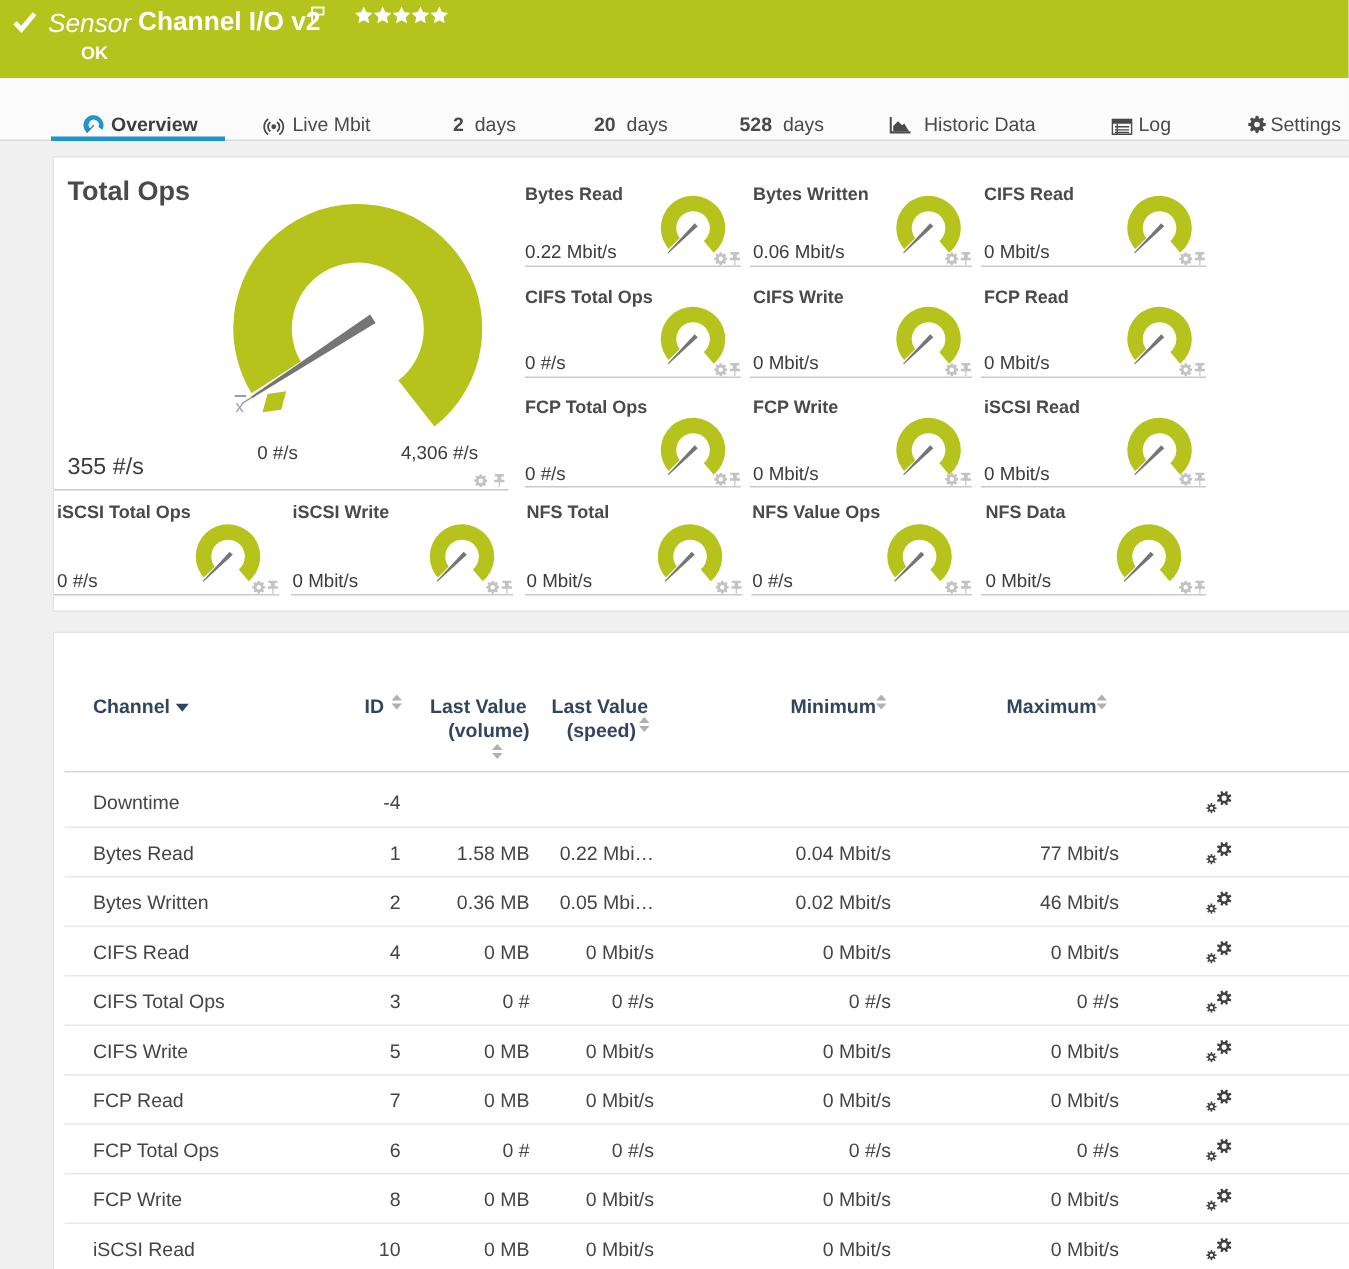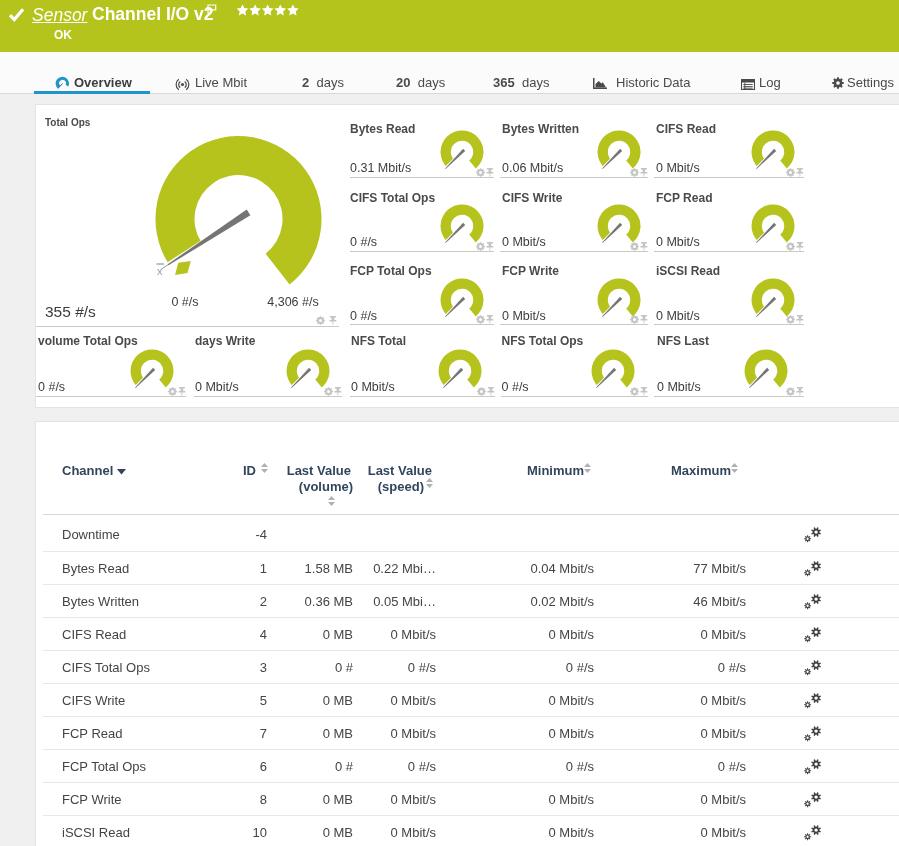--- a/index.html
+++ b/index.html
@@ -17,21 +17,21 @@
 .gico { position:absolute; }
 .th { position:absolute; font-size:13px; font-weight:bold; color:#32455e; white-space:nowrap; }
 .td { position:absolute; font-size:13px; color:#444; white-space:nowrap; }
 </style>
 </head>
 <body>
 <div id="hdr">
   <svg class="abs" style="left:8px; top:7px;" width="17" height="15" viewBox="0 0 17 15">
     <path d="M2 8.2 L6.3 12.6 L15 2.2" fill="none" stroke="#fff" stroke-width="3.2"></path>
   </svg>
-  <span class="abs" style="left:32px; top:4.5px; font-size:17.5px; font-style:italic; color:#fff;text-decoration:underline;">Sensor</span>
+  <span class="abs" style="left:32px; top:4.5px; font-size:17.5px; font-style:italic; color:#fff;">Sensor</span>
   <span class="abs" style="left:92px; top:4px; font-size:17.5px; font-weight:bold; color:#fff;">Channel I/O v2</span>
   <svg class="abs" style="left:207px; top:3.5px;" width="10" height="10" viewBox="0 0 10 10">
     <path d="M1 0.5 V9.8 M1 1 H8.7 V5.8 H1" fill="none" stroke="#fff" stroke-width="1.2"></path>
   </svg>
   <svg class="abs" style="left:236px; top:4px;" width="63" height="13" viewBox="0 0 63 13">
     <g fill="#fff">
       <path d="M 6.50 0.40 L 8.26 4.07 L 12.30 4.61 L 9.35 7.43 L 10.09 11.44 L 6.50 9.50 L 2.91 11.44 L 3.65 7.43 L 0.70 4.61 L 4.74 4.07 Z" id="st"></path>
       <use href="#st" x="12.6"></use>
         <use href="#st" x="25.2"></use>
         <use href="#st" x="37.8"></use>
@@ -56,21 +56,21 @@
         <path d="M10.7 3.4 A3.8 3.8 0 0 1 10.7 9.6"></path>
         <path d="M4.8 1.3 A6.4 6.4 0 0 0 4.8 11.7"></path>
         <path d="M12.2 1.3 A6.4 6.4 0 0 1 12.2 11.7"></path>
       </g>
       <circle cx="8.5" cy="6.5" r="1.6" fill="#4a4a4a"></circle>
     </svg>
     <span class="abs" style="left:21px; top:23px;">Live Mbit</span>
   </div>
   <div class="tab" style="left:302px; top:23px;"><b>2</b>&nbsp; days</div>
   <div class="tab" style="left:396px; top:23px;"><b>20</b>&nbsp; days</div>
-  <div class="tab" style="left:493px; top:23px;"><b>365</b>&nbsp; days</div>
+  <div class="tab" style="left:493px; top:23px;"><b>528</b>&nbsp; days</div>
   <div class="tab" style="left:593px; top:0;">
     <svg class="abs" style="left:0; top:26px;" width="16" height="12" viewBox="0 0 16 12">
       <path d="M0.75 0 V11 M0 10.3 H14" stroke="#4a4a4a" stroke-width="1.5" fill="none"></path>
       <path d="M2.5 9.5 V6 L5.7 2.9 L8.4 5.5 L9.8 4.3 L13 9.5 Z" fill="#4a4a4a"></path>
     </svg>
     <span class="abs" style="left:23px; top:23px;">Historic Data</span>
   </div>
   <div class="tab" style="left:741px; top:0;">
     <svg class="abs" style="left:0; top:27px;" width="14" height="11" viewBox="0 0 14 11">
       <rect x="0.5" y="0.5" width="13" height="10" fill="none" stroke="#4a4a4a" stroke-width="1.1"></rect>
@@ -104,21 +104,21 @@
       <path transform="translate(6.2,0)" d="M 8.76 5.59 L 8.29 6.74 L 6.90 6.30 L 6.30 6.90 L 6.74 8.29 L 5.59 8.76 L 4.92 7.47 L 4.08 7.47 L 3.41 8.76 L 2.26 8.29 L 2.70 6.90 L 2.10 6.30 L 0.71 6.74 L 0.24 5.59 L 1.53 4.92 L 1.53 4.08 L 0.24 3.41 L 0.71 2.26 L 2.10 2.70 L 2.70 2.10 L 2.26 0.71 L 3.41 0.24 L 4.08 1.53 L 4.92 1.53 L 5.59 0.24 L 6.74 0.71 L 6.30 2.10 L 6.90 2.70 L 8.29 2.26 L 8.76 3.41 L 7.47 4.08 L 7.47 4.92 Z M 6.00 4.50 A 1.5 1.5 0 1 0 3.00 4.50 A 1.5 1.5 0 1 0 6.00 4.50 Z" fill="#414141"></path>
       <path transform="translate(0,7.2)" d="M 6.27 2.76 L 6.27 3.64 L 5.14 3.70 L 4.92 4.22 L 5.68 5.06 L 5.06 5.68 L 4.22 4.92 L 3.70 5.14 L 3.64 6.27 L 2.76 6.27 L 2.70 5.14 L 2.18 4.92 L 1.34 5.68 L 0.72 5.06 L 1.48 4.22 L 1.26 3.70 L 0.13 3.64 L 0.13 2.76 L 1.26 2.70 L 1.48 2.18 L 0.72 1.34 L 1.34 0.72 L 2.18 1.48 L 2.70 1.26 L 2.76 0.13 L 3.64 0.13 L 3.70 1.26 L 4.22 1.48 L 5.06 0.72 L 5.68 1.34 L 4.92 2.18 L 5.14 2.70 Z M 4.20 3.20 A 1.0 1.0 0 1 0 2.20 3.20 A 1.0 1.0 0 1 0 4.20 3.20 Z" fill="#414141"></path>
     </g>
     <g id="srt">
       <polygon points="3.5,0 7,4 0,4" fill="#b0b0b0"></polygon>
       <polygon points="3.5,10 7,6 0,6" fill="#b0b0b0"></polygon>
     </g>
   </defs>
 </svg>
 <div id="panel1" class="panel" style="left:35px; top:104px; width:888px; height:304px;">
-  <span class="gtitle" style="left:9px; top:11.5px; font-size:10px;">Total Ops</span>
+  <span class="gtitle" style="left:9px; top:11.5px; font-size:18px;">Total Ops</span>
   <svg class="abs" style="left:102px; top:14px;" width="200" height="180" viewBox="0 0 200 180">
     <path d="M 30.5 144.6 A 83 83 0 1 1 151.6 165.4 L 127.6 134.7 A 44 44 0 1 0 63.4 123.6 Z" fill="#b5c31c"></path>
     <line x1="77.0" y1="115.2" x2="19.1" y2="152.8" stroke="#fff" stroke-width="4.6"></line>
     <polygon points="37.0,155.9 40.3,143.7 52.8,141.9 49.5,154.1" fill="#b5c31c"></polygon>
     <line x1="31.7" y1="144.7" x2="23.3" y2="150.1" stroke="#9a9a9a" stroke-width="1"></line>
     <polygon points="108.7,90.6 29.7,145.2 30.4,146.3 112.4,96.3" fill="#757575"></polygon>
   </svg>
   <svg class="abs" style="left:119px; top:157px;" width="12" height="14" viewBox="0 0 12 14">
       <line x1="1.5" y1="2" x2="9" y2="2" stroke="#90a0b0" stroke-width="1.3"></line>
       <text x="2" y="12.5" font-size="11" fill="#90a0b0" font-family="Liberation Sans">x</text>
@@ -130,21 +130,21 @@
       <use href="#gear9"></use>
     </svg>
   <svg class="abs gico" style="left:293px; top:211px;" width="8" height="9">
       <use href="#pin"></use>
     </svg>
   <div class="sep" style="left:0px; top:221px; width:303px;"></div>
   <span class="gtitle" style="left:314px; top:16.5px;">Bytes Read</span>
   <svg class="abs" style="left:402px; top:24px;" width="48" height="48">
       <use href="#smg"></use>
     </svg>
-  <span class="gval" style="left:314px; top:56px;">0.31 Mbit/s</span>
+  <span class="gval" style="left:314px; top:56px;">0.22 Mbit/s</span>
   <svg class="abs" style="left:439.5px; top:62.5px;" width="9" height="9">
       <use href="#gear9"></use>
     </svg>
   <svg class="abs" style="left:450px; top:62.5px;" width="8" height="9">
       <use href="#pin"></use>
     </svg>
   <div class="sep" style="left:314px; top:72px; width:144px;"></div>
   <span class="gtitle" style="left:466px; top:16.5px;">Bytes Written</span>
   <svg class="abs" style="left:559px; top:24px;" width="48" height="48">
       <use href="#smg"></use>
@@ -234,33 +234,33 @@
       <use href="#smg"></use>
     </svg>
   <span class="gval" style="left:620px; top:203.5px;">0 Mbit/s</span>
   <svg class="abs" style="left:749.5px; top:210.0px;" width="9" height="9">
       <use href="#gear9"></use>
     </svg>
   <svg class="abs" style="left:760px; top:210.0px;" width="8" height="9">
       <use href="#pin"></use>
     </svg>
   <div class="sep" style="left:618px; top:219px; width:150px;"></div>
-  <span class="gtitle" style="left:2px; top:229px;">volume Total Ops</span>
+  <span class="gtitle" style="left:2px; top:229px;">iSCSI Total Ops</span>
   <svg class="abs" style="left:92px; top:242.5px;" width="48" height="48">
       <use href="#smg"></use>
     </svg>
   <span class="gval" style="left:2px; top:275px;">0 #/s</span>
   <svg class="abs" style="left:131.5px; top:281.5px;" width="9" height="9">
       <use href="#gear9"></use>
     </svg>
   <svg class="abs" style="left:142px; top:281.5px;" width="8" height="9">
       <use href="#pin"></use>
     </svg>
   <div class="sep" style="left:0px; top:291px; width:150px;"></div>
-  <span class="gtitle" style="left:159px; top:229px;">days Write</span>
+  <span class="gtitle" style="left:159px; top:229px;">iSCSI Write</span>
   <svg class="abs" style="left:248px; top:242.5px;" width="48" height="48">
       <use href="#smg"></use>
     </svg>
   <span class="gval" style="left:159px; top:275px;">0 Mbit/s</span>
   <svg class="abs" style="left:287.8px; top:281.5px;" width="9" height="9">
       <use href="#gear9"></use>
     </svg>
   <svg class="abs" style="left:298.3px; top:281.5px;" width="8" height="9">
       <use href="#pin"></use>
     </svg>
@@ -270,33 +270,33 @@
       <use href="#smg"></use>
     </svg>
   <span class="gval" style="left:315px; top:275px;">0 Mbit/s</span>
   <svg class="abs" style="left:440.5px; top:281.5px;" width="9" height="9">
       <use href="#gear9"></use>
     </svg>
   <svg class="abs" style="left:451px; top:281.5px;" width="8" height="9">
       <use href="#pin"></use>
     </svg>
   <div class="sep" style="left:314px; top:291px; width:145px;"></div>
-  <span class="gtitle" style="left:465.5px; top:229px;">NFS Total Ops</span>
+  <span class="gtitle" style="left:465.5px; top:229px;">NFS Value Ops</span>
   <svg class="abs" style="left:552.5px; top:242.5px;" width="48" height="48">
       <use href="#smg"></use>
     </svg>
   <span class="gval" style="left:465.5px; top:275px;">0 #/s</span>
   <svg class="abs" style="left:593.5px; top:281.5px;" width="9" height="9">
       <use href="#gear9"></use>
     </svg>
   <svg class="abs" style="left:604px; top:281.5px;" width="8" height="9">
       <use href="#pin"></use>
     </svg>
   <div class="sep" style="left:465px; top:291px; width:147px;"></div>
-  <span class="gtitle" style="left:621px; top:229px;">NFS Last</span>
+  <span class="gtitle" style="left:621px; top:229px;">NFS Data</span>
   <svg class="abs" style="left:706px; top:242.5px;" width="48" height="48">
       <use href="#smg"></use>
     </svg>
   <span class="gval" style="left:621px; top:275px;">0 Mbit/s</span>
   <svg class="abs" style="left:749.5px; top:281.5px;" width="9" height="9">
       <use href="#gear9"></use>
     </svg>
   <svg class="abs" style="left:760px; top:281.5px;" width="8" height="9">
       <use href="#pin"></use>
     </svg>

